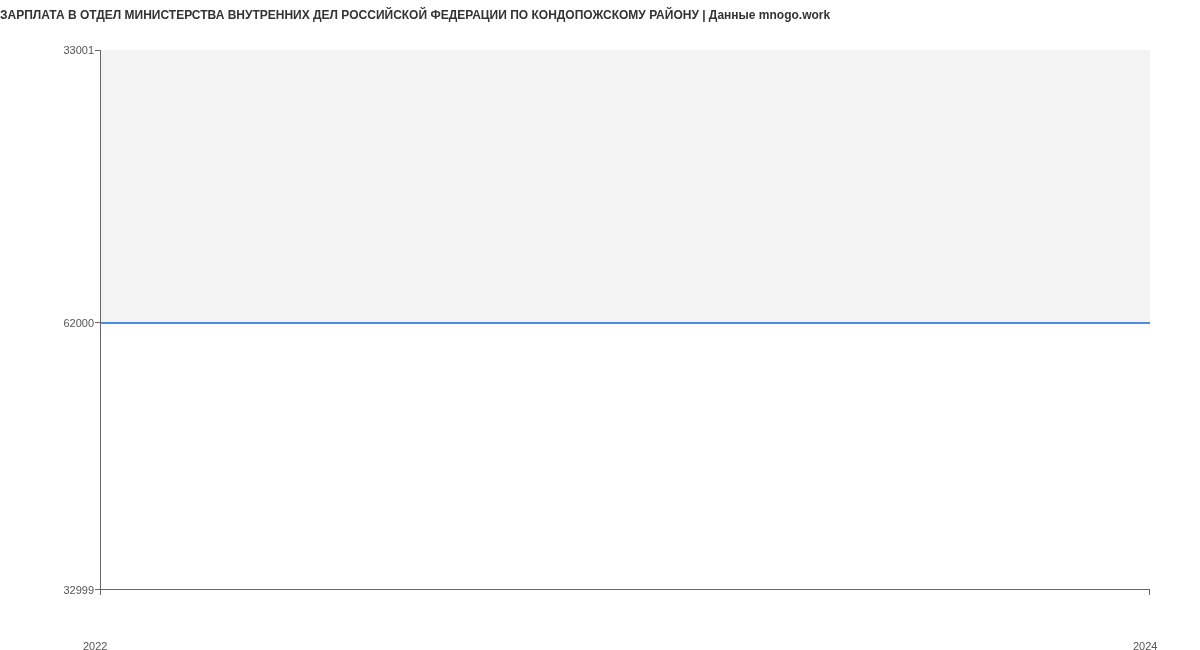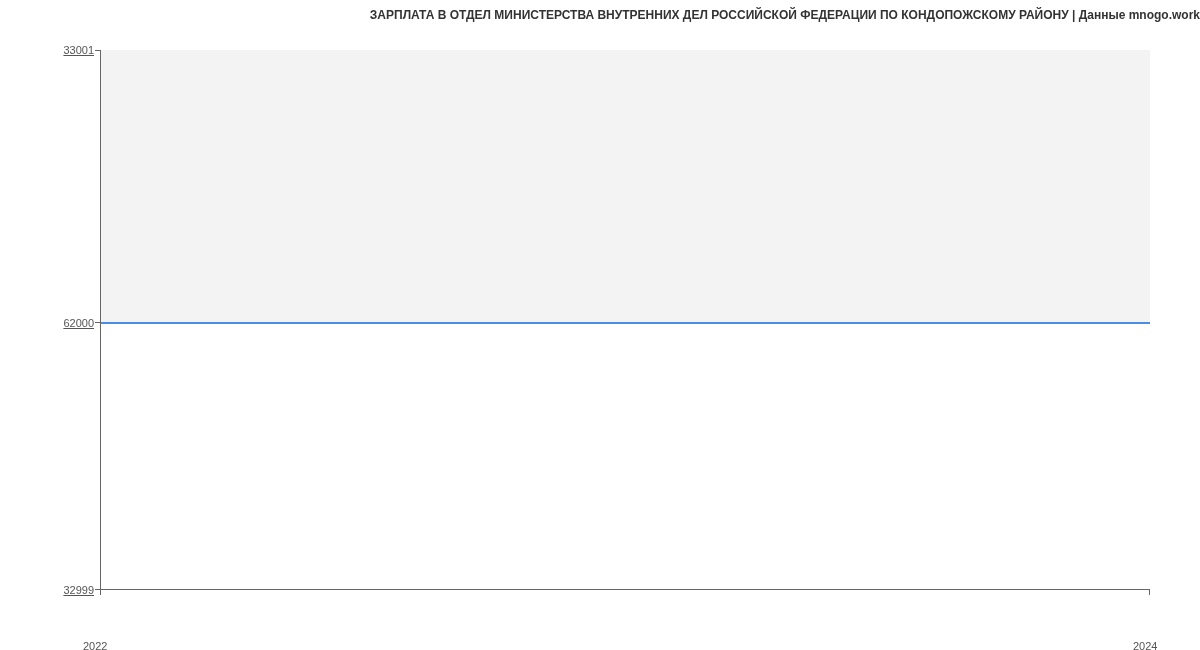--- a/index.html
+++ b/index.html
@@ -8,21 +8,21 @@
       height: 650px;
       background: #ffffff;
       font-family: Verdana, Geneva, sans-serif;
       position: relative;
     }
     .title {
       position: absolute;
       top: 8px;
       left: 0;
       width: 1200px;
-      text-align: right;
+      text-align: left;
       font-size: 12px;
       font-weight: bold;
       color: #333;
     }
     .plot-area {
       position: absolute;
       left: 100px;
       top: 50px;
       width: 1050px;
       height: 540px;
@@ -45,21 +45,20 @@
       height: 2px;
       background: #4a8de8;
     }
     .y-tick-label {
       position: absolute;
       left: 0;
       width: 94px;
       text-align: right;
       font-size: 11px;
       color: #555;
-      text-decoration: underline;
     }
     .y-tick-mark {
       position: absolute;
       left: 95px;
       width: 5px;
       height: 1px;
       background: #666;
     }
     .x-tick-label {
       position: absolute;

